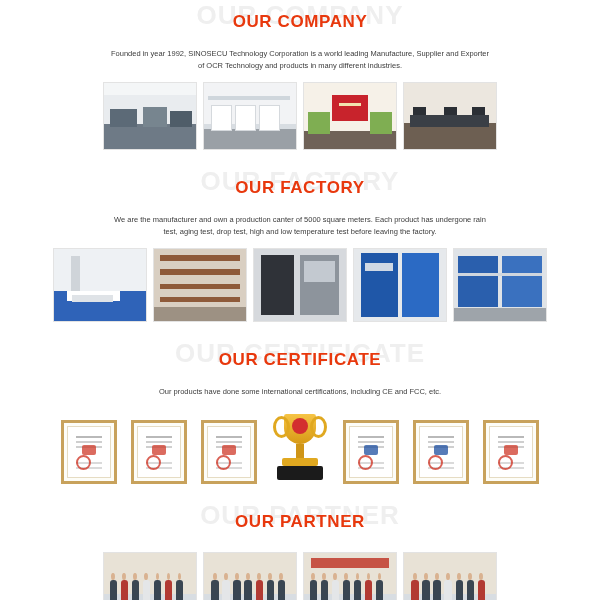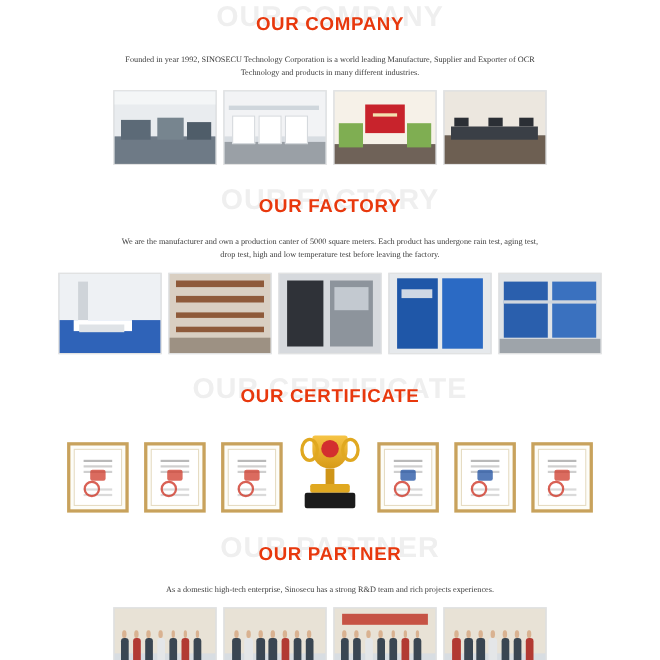--- a/index.html
+++ b/index.html
@@ -54,21 +54,20 @@
     letter-spacing: 0.6px;
     line-height: 20px;
   }
   .desc {
     margin: 6px auto 0 auto;
     width: 360px;
     text-align: center;
     font-size: 7.5px;
     line-height: 12px;
     color: #3c3c3c;
-    font-family: Liberation Serif, serif;
   }
   .desc.wide {
     width: 380px;
   }
   .gallery {
     display: flex;
     justify-content: center;
     gap: 6px;
     margin-top: 10px;
   }
@@ -431,20 +430,21 @@
     </div>
   </div>
 
   <div class="spacer-md"></div>
 
   <div class="section">
     <div class="title-wrap">
       <div class="ghost-title">OUR CERTIFICATE</div>
       <div class="main-title">OUR CERTIFICATE</div>
     </div>
+    <div class="desc">Our products have done some international certifications, including CE and FCC, etc.</div>
     <div class="certs">
       <div class="cert">
           <div class="cert-inner">
             <div class="cert-seal"></div>
           </div>
         </div>
       <div class="cert">
           <div class="cert-inner">
             <div class="cert-seal"></div>
           </div>
@@ -479,21 +479,20 @@
     </div>
   </div>
 
   <div class="spacer-md"></div>
 
   <div class="section">
     <div class="title-wrap">
       <div class="ghost-title">OUR PARTNER</div>
       <div class="main-title">OUR PARTNER</div>
     </div>
-    <div class="desc wide">As a domestic high-tech enterprise, Sinosecu has a strong R&amp;D team and rich projects experiences.</div>
     <div class="gallery">
       <div class="photo partner">
         <div class="scene grp">
           <div class="sc-wall"></div>
           <div class="person" style="left:6%"></div>
           <div class="person red" style="left:18%"></div>
           <div class="person" style="left:30%"></div>
           <div class="person white" style="left:42%"></div>
           <div class="person" style="left:54%"></div>
           <div class="person red" style="left:66%"></div>

